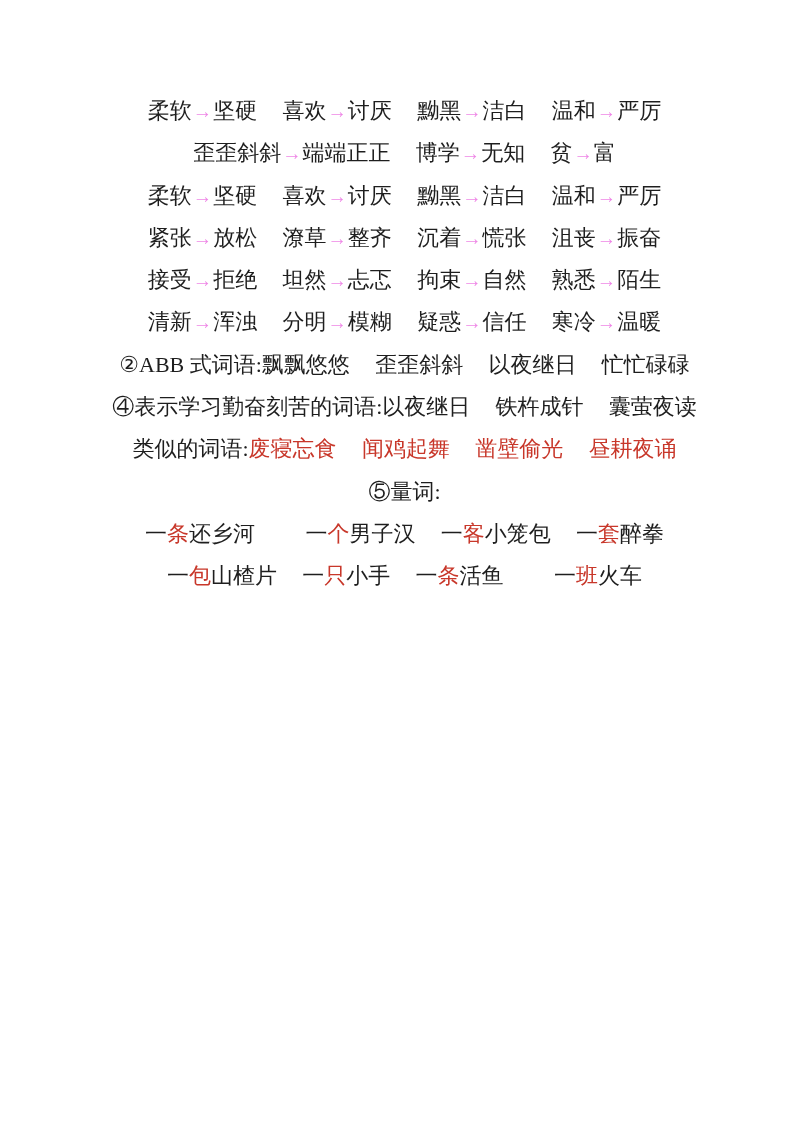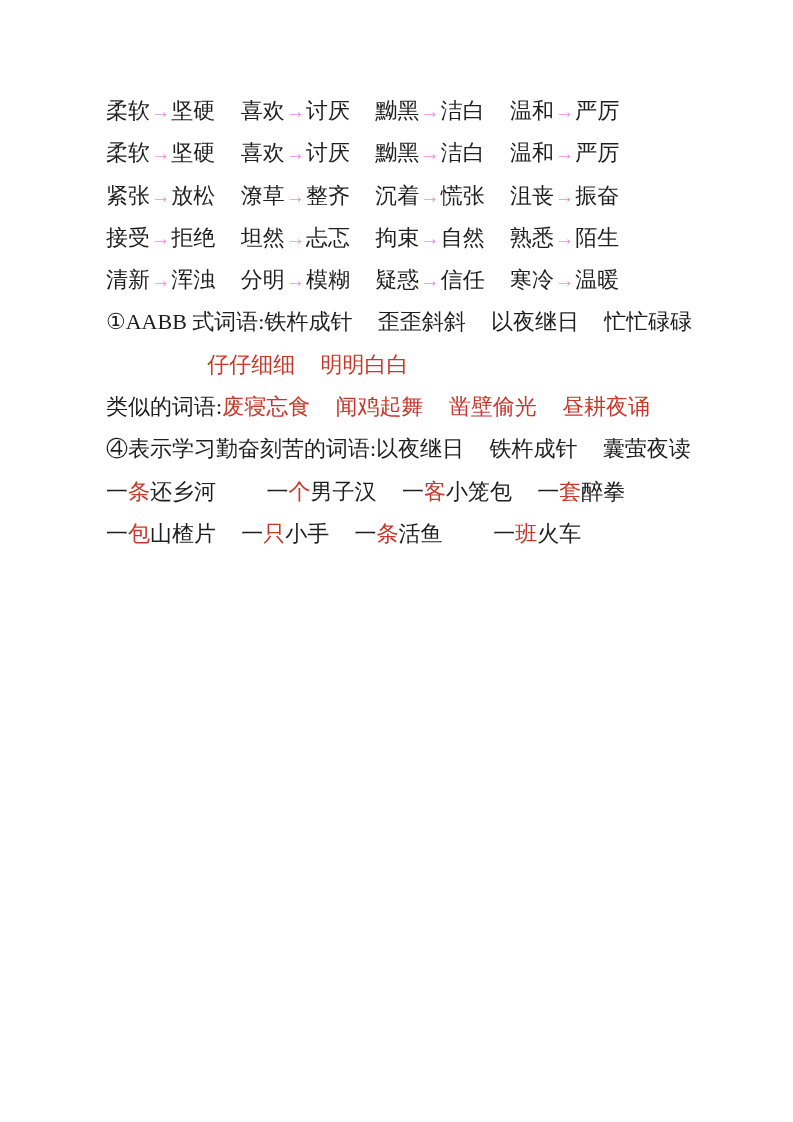--- a/index.html
+++ b/index.html
@@ -19,40 +19,42 @@
     box-sizing:border-box;
     padding:90px 90px 0 106px;
     font-family:"Liberation Serif","DejaVu Serif",serif;
     font-size:22px;
     color:var(--c-text);
   }
   .line{
     height:42.3px;
     line-height:42.3px;
     white-space:nowrap;
+    text-align:center;
   }
   .seg-black{color:var(--c-text);}
   .seg-red{color:var(--c-red);}
   .seg-arrow{
     color:var(--c-arrow);
     font-size:0.88em;
     padding:0 1px;
   }
   .gap{display:inline-block;width:1.15em;height:1px;}
 </style>
 </head>
 <body>
 
 <div class="doc-page">
   <div class="doc-lines">
       <div class="line"><span class="seg-black">柔软</span><span class="seg-arrow">→</span><span class="seg-black">坚硬</span><span class="gap"></span><span class="seg-black">喜欢</span><span class="seg-arrow">→</span><span class="seg-black">讨厌</span><span class="gap"></span><span class="seg-black">黝黑</span><span class="seg-arrow">→</span><span class="seg-black">洁白</span><span class="gap"></span><span class="seg-black">温和</span><span class="seg-arrow">→</span><span class="seg-black">严厉</span></div>
+      <div class="line"><span class="seg-black">歪歪斜斜</span><span class="seg-arrow">→</span><span class="seg-black">端端正正</span><span class="gap"></span><span class="seg-black">博学</span><span class="seg-arrow">→</span><span class="seg-black">无知</span><span class="gap"></span><span class="seg-black">贫</span><span class="seg-arrow">→</span><span class="seg-black">富</span></div>
       <div class="line"><span class="seg-black">柔软</span><span class="seg-arrow">→</span><span class="seg-black">坚硬</span><span class="gap"></span><span class="seg-black">喜欢</span><span class="seg-arrow">→</span><span class="seg-black">讨厌</span><span class="gap"></span><span class="seg-black">黝黑</span><span class="seg-arrow">→</span><span class="seg-black">洁白</span><span class="gap"></span><span class="seg-black">温和</span><span class="seg-arrow">→</span><span class="seg-black">严厉</span></div>
       <div class="line"><span class="seg-black">紧张</span><span class="seg-arrow">→</span><span class="seg-black">放松</span><span class="gap"></span><span class="seg-black">潦草</span><span class="seg-arrow">→</span><span class="seg-black">整齐</span><span class="gap"></span><span class="seg-black">沉着</span><span class="seg-arrow">→</span><span class="seg-black">慌张</span><span class="gap"></span><span class="seg-black">沮丧</span><span class="seg-arrow">→</span><span class="seg-black">振奋</span></div>
       <div class="line"><span class="seg-black">接受</span><span class="seg-arrow">→</span><span class="seg-black">拒绝</span><span class="gap"></span><span class="seg-black">坦然</span><span class="seg-arrow">→</span><span class="seg-black">忐忑</span><span class="gap"></span><span class="seg-black">拘束</span><span class="seg-arrow">→</span><span class="seg-black">自然</span><span class="gap"></span><span class="seg-black">熟悉</span><span class="seg-arrow">→</span><span class="seg-black">陌生</span></div>
       <div class="line"><span class="seg-black">清新</span><span class="seg-arrow">→</span><span class="seg-black">浑浊</span><span class="gap"></span><span class="seg-black">分明</span><span class="seg-arrow">→</span><span class="seg-black">模糊</span><span class="gap"></span><span class="seg-black">疑惑</span><span class="seg-arrow">→</span><span class="seg-black">信任</span><span class="gap"></span><span class="seg-black">寒冷</span><span class="seg-arrow">→</span><span class="seg-black">温暖</span></div>
-      <div class="line"><span class="seg-black">①AABB 式词语:铁杵成针</span><span class="gap"></span><span class="seg-black">歪歪斜斜</span><span class="gap"></span><span class="seg-black">以夜继日</span><span class="gap"></span><span class="seg-black">忙忙碌碌</span></div>
-      <div class="line"><span class="gap"></span><span class="gap"></span><span class="gap"></span><span class="gap"></span><span class="seg-red">仔仔细细</span><span class="gap"></span><span class="seg-red">明明白白</span></div>
+      <div class="line"><span class="seg-black">②ABB 式词语:飘飘悠悠</span><span class="gap"></span><span class="seg-black">歪歪斜斜</span><span class="gap"></span><span class="seg-black">以夜继日</span><span class="gap"></span><span class="seg-black">忙忙碌碌</span></div>
+      <div class="line"><span class="seg-black">④表示学习勤奋刻苦的词语:以夜继日</span><span class="gap"></span><span class="seg-black">铁杵成针</span><span class="gap"></span><span class="seg-black">囊萤夜读</span></div>
       <div class="line"><span class="seg-black">类似的词语:</span><span class="seg-red">废寝忘食</span><span class="gap"></span><span class="seg-red">闻鸡起舞</span><span class="gap"></span><span class="seg-red">凿壁偷光</span><span class="gap"></span><span class="seg-red">昼耕夜诵</span></div>
-      <div class="line"><span class="seg-black">④表示学习勤奋刻苦的词语:以夜继日</span><span class="gap"></span><span class="seg-black">铁杵成针</span><span class="gap"></span><span class="seg-black">囊萤夜读</span></div>
+      <div class="line"><span class="seg-black">⑤量词:</span></div>
       <div class="line"><span class="seg-black">一</span><span class="seg-red">条</span><span class="seg-black">还乡河</span><span class="gap"></span><span class="gap"></span><span class="seg-black">一</span><span class="seg-red">个</span><span class="seg-black">男子汉</span><span class="gap"></span><span class="seg-black">一</span><span class="seg-red">客</span><span class="seg-black">小笼包</span><span class="gap"></span><span class="seg-black">一</span><span class="seg-red">套</span><span class="seg-black">醉拳</span></div>
       <div class="line"><span class="seg-black">一</span><span class="seg-red">包</span><span class="seg-black">山楂片</span><span class="gap"></span><span class="seg-black">一</span><span class="seg-red">只</span><span class="seg-black">小手</span><span class="gap"></span><span class="seg-black">一</span><span class="seg-red">条</span><span class="seg-black">活鱼</span><span class="gap"></span><span class="gap"></span><span class="seg-black">一</span><span class="seg-red">班</span><span class="seg-black">火车</span></div>
     </div>
 </div>
 
 </body></html>

